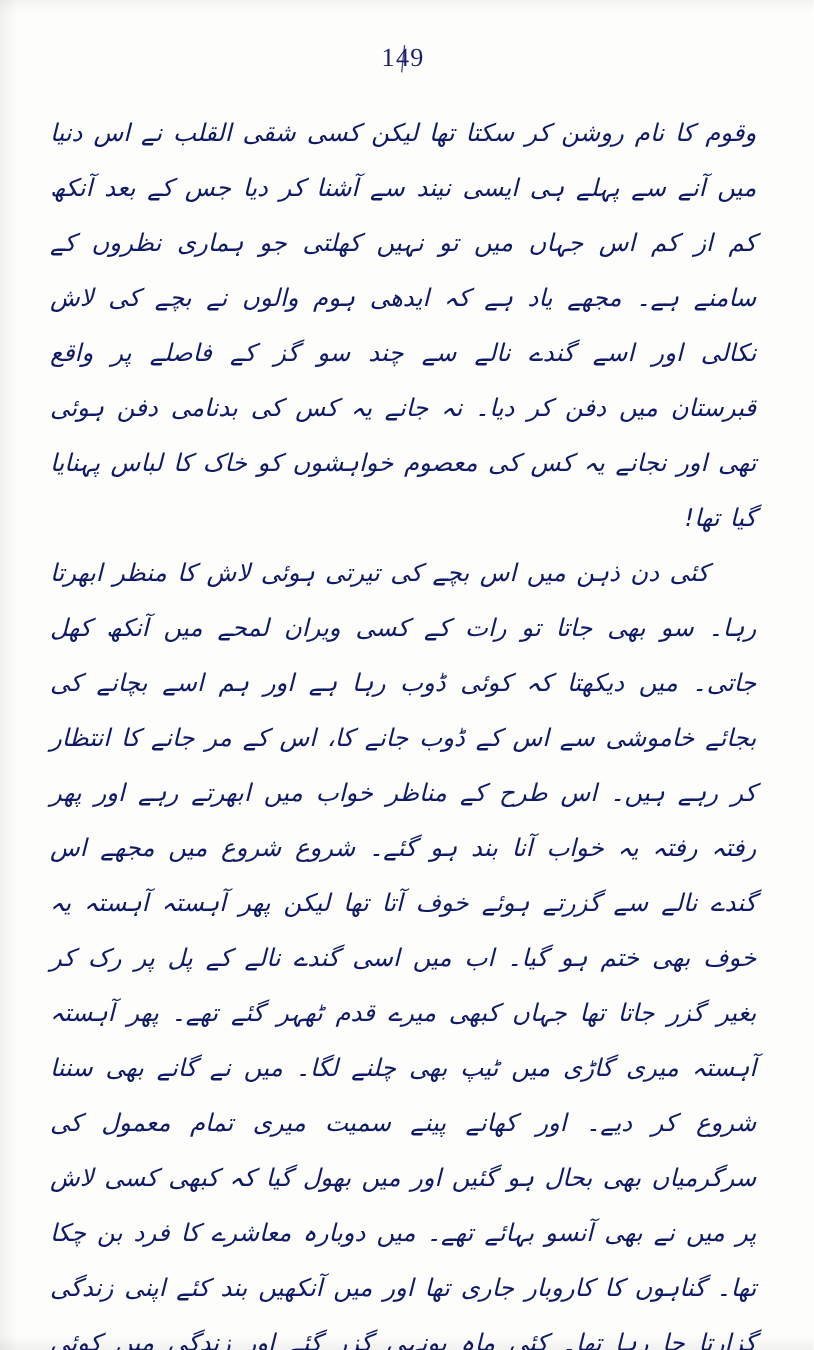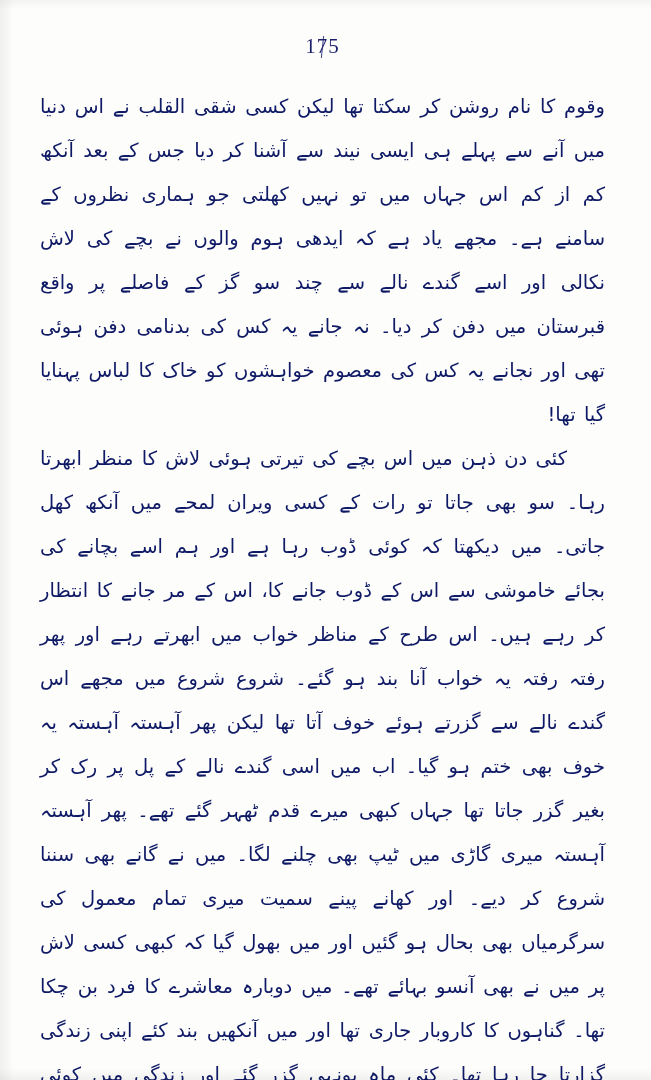--- a/index.html
+++ b/index.html
@@ -46,20 +46,21 @@
     text-align-last: right;
     font-family: "DejaVu Sans", sans-serif;
     color: #0f1a66;
     font-size: 19.5px;
     line-height: 44px;
     letter-spacing: 0px;
     word-spacing: 2px;
   }
   .body-text p {
     margin: 0 0 0 0;
+    font-style: italic;
   }
   .body-text p.indent {
     text-indent: 38px;
   }
   
   .edge-shadow-left {
     position: absolute;
     left: 0; top: 0; bottom: 0; width: 14px;
     background: linear-gradient(to right, rgba(0,0,0,0.05), rgba(0,0,0,0));
     pointer-events: none;
@@ -79,21 +80,21 @@
 </style>
 </head>
 <body>
 
 <div class="page">
   <div class="edge-shadow-top"></div>
   <div class="edge-shadow-left"></div>
   <div class="edge-shadow-bottom"></div>
 
   <div class="page-number">
-    <span>175</span>
+    <span>149</span>
     <span class="strike"></span>
   </div>
 
   <div class="body-text">
     <p>وقوم کا نام روشن کر سکتا تھا لیکن کسی شقی القلب نے اس دنیا میں آنے سے پہلے ہی ایسی نیند سے آشنا کر دیا جس کے بعد آنکھ کم از کم اس جہاں میں تو نہیں کھلتی جو ہماری نظروں کے سامنے ہے۔ مجھے یاد ہے کہ ایدھی ہوم والوں نے بچے کی لاش نکالی اور اسے گندے نالے سے چند سو گز کے فاصلے پر واقع قبرستان میں دفن کر دیا۔ نہ جانے یہ کس کی بدنامی دفن ہوئی تھی اور نجانے یہ کس کی معصوم خواہشوں کو خاک کا لباس پہنایا گیا تھا!</p>
     <p class="indent">کئی دن ذہن میں اس بچے کی تیرتی ہوئی لاش کا منظر ابھرتا رہا۔ سو بھی جاتا تو رات کے کسی ویران لمحے میں آنکھ کھل جاتی۔ میں دیکھتا کہ کوئی ڈوب رہا ہے اور ہم اسے بچانے کی بجائے خاموشی سے اس کے ڈوب جانے کا، اس کے مر جانے کا انتظار کر رہے ہیں۔ اس طرح کے مناظر خواب میں ابھرتے رہے اور پھر رفتہ رفتہ یہ خواب آنا بند ہو گئے۔ شروع شروع میں مجھے اس گندے نالے سے گزرتے ہوئے خوف آتا تھا لیکن پھر آہستہ آہستہ یہ خوف بھی ختم ہو گیا۔ اب میں اسی گندے نالے کے پل پر رک کر بغیر گزر جاتا تھا جہاں کبھی میرے قدم ٹھہر گئے تھے۔ پھر آہستہ آہستہ میری گاڑی میں ٹیپ بھی چلنے لگا۔ میں نے گانے بھی سننا شروع کر دیے۔ اور کھانے پینے سمیت میری تمام معمول کی سرگرمیاں بھی بحال ہو گئیں اور میں بھول گیا کہ کبھی کسی لاش پر میں نے بھی آنسو بہائے تھے۔ میں دوبارہ معاشرے کا فرد بن چکا تھا۔ گناہوں کا کاروبار جاری تھا اور میں آنکھیں بند کئے اپنی زندگی گزارتا جا رہا تھا۔ کئی ماہ یونہی گزر گئے اور زندگی میں کوئی قابل ذکر واقعہ رونما نہ ہوا۔ لیکن ایک دن جب میں ٹمپل روڈ لاہور سے گزر رہا تھا تو ایک کلینک کے اندر سے آنے والی چیخ نے میرے قدم روک دیے۔ یہ صفیہ کلینک تھا! ہاں بھی وہی صفیہ کلینک جس کے تذکرے کئی بار اخبارات کے صفحات کی زینت بن چکے تھے۔ یہاں ماؤں کی مرضی سے ان کی گودیں اجاڑی جاتی ہیں۔ میں ابھی رکا ہی تھا کہ چیخ دوبارہ بلند ہوئی اور ایک عمر رسیدہ عورت حواس باختہ چیختی چلاتی باہر نکلی۔ وہ سینہ کوبی کر رہی تھی۔ وہ بین کر رہی تھی۔ وہ دھاڑیں مار کر رو رہی تھی لیکن کوئی</p>
   </div>
 </div>
 
 </body></html>

